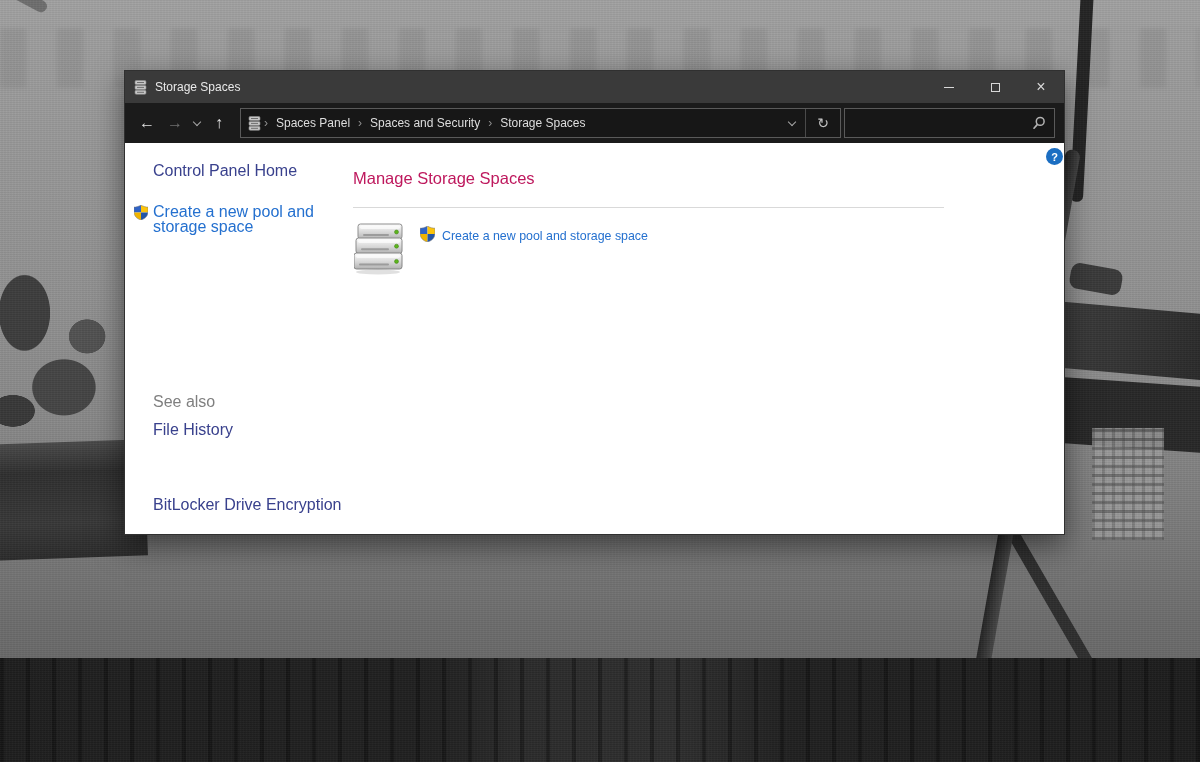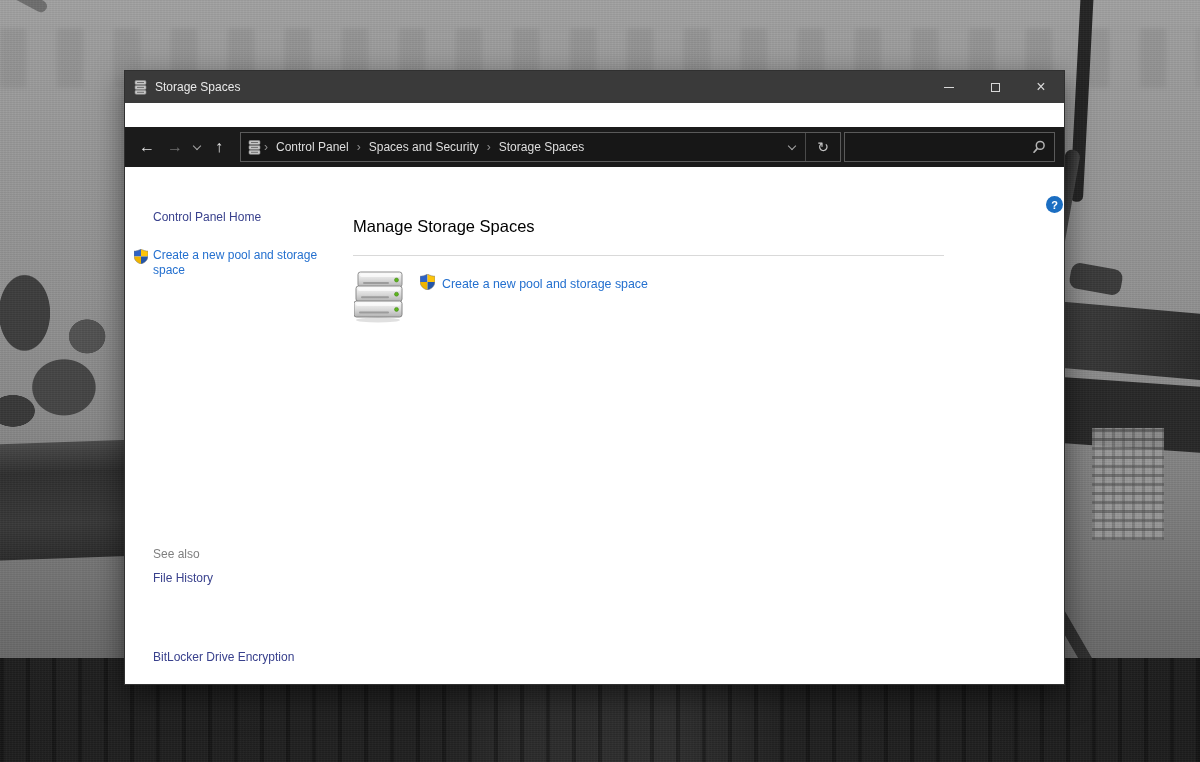--- a/index.html
+++ b/index.html
@@ -35,23 +35,23 @@
                      repeating-linear-gradient(90deg, rgba(70,70,70,.35) 0 3px, transparent 3px 10px); }
   .photo-city-bottom { left:0; right:0; top:658px; bottom:0; background:#5e5e5e;
     background-image:linear-gradient(90deg,#525252 0%,#585858 36%,#757575 44%,#7d7d7d 56%,#575757 66%,#4f4f4f 100%),
                      repeating-linear-gradient(90deg, rgba(25,25,25,.35) 0 4px, transparent 4px 26px);
     background-blend-mode:multiply; }
   .photo-grain { inset:0; pointer-events:none;
     background-image:repeating-linear-gradient(0deg, rgba(255,255,255,.025) 0 1px, rgba(0,0,0,.04) 1px 2px),
                      repeating-linear-gradient(90deg, rgba(255,255,255,.015) 0 1px, rgba(0,0,0,.02) 1px 3px); }
 
   
-  .window { position:absolute; left:124px; top:70px; width:941px; height:615px;
+  .window { position:absolute; left:124px; top:70px; width:941px; height:465px;
     display:flex; flex-direction:column; border:1px solid #303030;
-    box-shadow:0 10px 28px rgba(0,0,0,.5); background:#fff;gap:24px; }
+    box-shadow:0 10px 28px rgba(0,0,0,.5); background:#fff; }
 
   
   .titlebar { height:32px; background:#3a3a3a; display:flex; align-items:center; flex:none; }
   .app-icon { margin-left:9px; display:flex; }
   .title-text { margin-left:8px; color:#e9e9e9; font-size:12px; }
   .win-btns { margin-left:auto; height:100%; display:flex; }
   .win-btn { width:46px; height:100%; display:flex; align-items:center; justify-content:center; color:#d8d8d8; font-size:16px; }
   .min-glyph { width:10px; height:1px; background:#d8d8d8; }
   .max-glyph { width:9px; height:9px; border:1px solid #d8d8d8; }
 
@@ -71,32 +71,32 @@
   .addr-spacer { flex:1; }
   .addr-chev-btn { width:26px; height:100%; display:flex; align-items:center; justify-content:center; }
   .addr-divider { width:1px; height:28px; background:#4a4a4a; }
   .refresh-btn { width:34px; height:100%; display:flex; align-items:center; justify-content:center; color:#c3c3c3; font-size:14px; }
   .searchbox { width:211px; height:30px; background:#171717; border:1px solid #5a5a5a; display:flex; align-items:center; }
   .search-input { flex:1; min-width:0; background:transparent; border:none; outline:none; color:#dddddd; font-size:12px; padding:0 6px 0 8px; font-family:"Liberation Sans",sans-serif; }
   .search-icon { margin-right:8px; display:flex; }
 
   
   .content { flex:1; background:#ffffff; display:flex; position:relative; overflow:hidden; }
-  .sidebar { width:228px; flex:none; padding:19px 10px 20px 28px; display:flex; flex-direction:column; font-size:12px; }
+  .sidebar { width:228px; flex:none; padding:19px 10px 20px 28px; display:flex; flex-direction:column; font-size:16px; }
   .sidebar-home { color:#39418d; margin-bottom:24px; cursor:pointer; }
   .task-item { position:relative; display:flex; }
   .task-shield { position:absolute; left:-19px; top:1px; }
   .task-label { color:#2470cf; max-width:170px; line-height:15px; cursor:pointer; }
   .see-also { margin-top:auto; display:flex; flex-direction:column;justify-content:center; }
   .see-also-title { color:#7f7f7f; margin-bottom:10px; }
-  .see-also-link { color:#39418d; margin-bottom:20px; cursor:pointer; }
+  .see-also-link { color:#39418d; margin-bottom:12px; cursor:pointer; }
   .see-also-link:last-child { margin-bottom:0;margin-top:45px; }
 
   .main { flex:1; padding:26px 30px 0 0; position:relative; }
-  .page-heading { color:#000000; font-size:16.5px; font-weight:400; margin-bottom:9px; }
+  .page-heading { color:#be185d; font-size:16.5px; font-weight:400; margin-bottom:9px; }
   .page-desc { font-size:12.4px; color:#191919; line-height:15.5px; max-width:452px; }
   .separator { border:none; border-top:1px solid #d9d9d9; margin:19px 0 13px; width:591px; max-width:100%; }
   .create-row { display:flex; align-items:flex-start; }
   .drives-icon { flex:none; margin-left:1px; }
   .create-link-wrap { display:flex; align-items:center; margin-left:14px; margin-top:5px; }
   .create-link { color:#2470cf; font-size:12.4px; margin-left:7px; cursor:pointer; }
   .help-btn { position:absolute; top:5px; right:1px; width:17px; height:17px; border-radius:50%;
     background:#1b6ec2; color:#ffffff; font-size:11px; font-weight:bold;
     display:flex; align-items:center; justify-content:center; cursor:pointer; }
 </style>
@@ -174,21 +174,21 @@
             <rect x="1" y="10.3" width="11" height="4" rx="1.2" fill="#c6c6c6"></rect>
           </g>
           <g fill="#6f6f6f">
             <rect x="3" y="2" width="7" height="1"></rect>
             <rect x="3" y="6.9" width="7" height="1"></rect>
             <rect x="3" y="11.8" width="7" height="1"></rect>
           </g>
         </svg>
       </span>
       <span class="crumb-sep">›</span>
-      <span class="crumb">Control Panel</span>
+      <span class="crumb">Spaces Panel</span>
       <span class="crumb-sep">›</span>
       <span class="crumb">Spaces and Security</span>
       <span class="crumb-sep">›</span>
       <span class="crumb">Storage Spaces</span>
       <span class="addr-spacer"></span>
       <div class="addr-chev-btn">
           <span class="chev"></span>
         </div>
       <div class="addr-divider"></div>
       <div class="refresh-btn">

